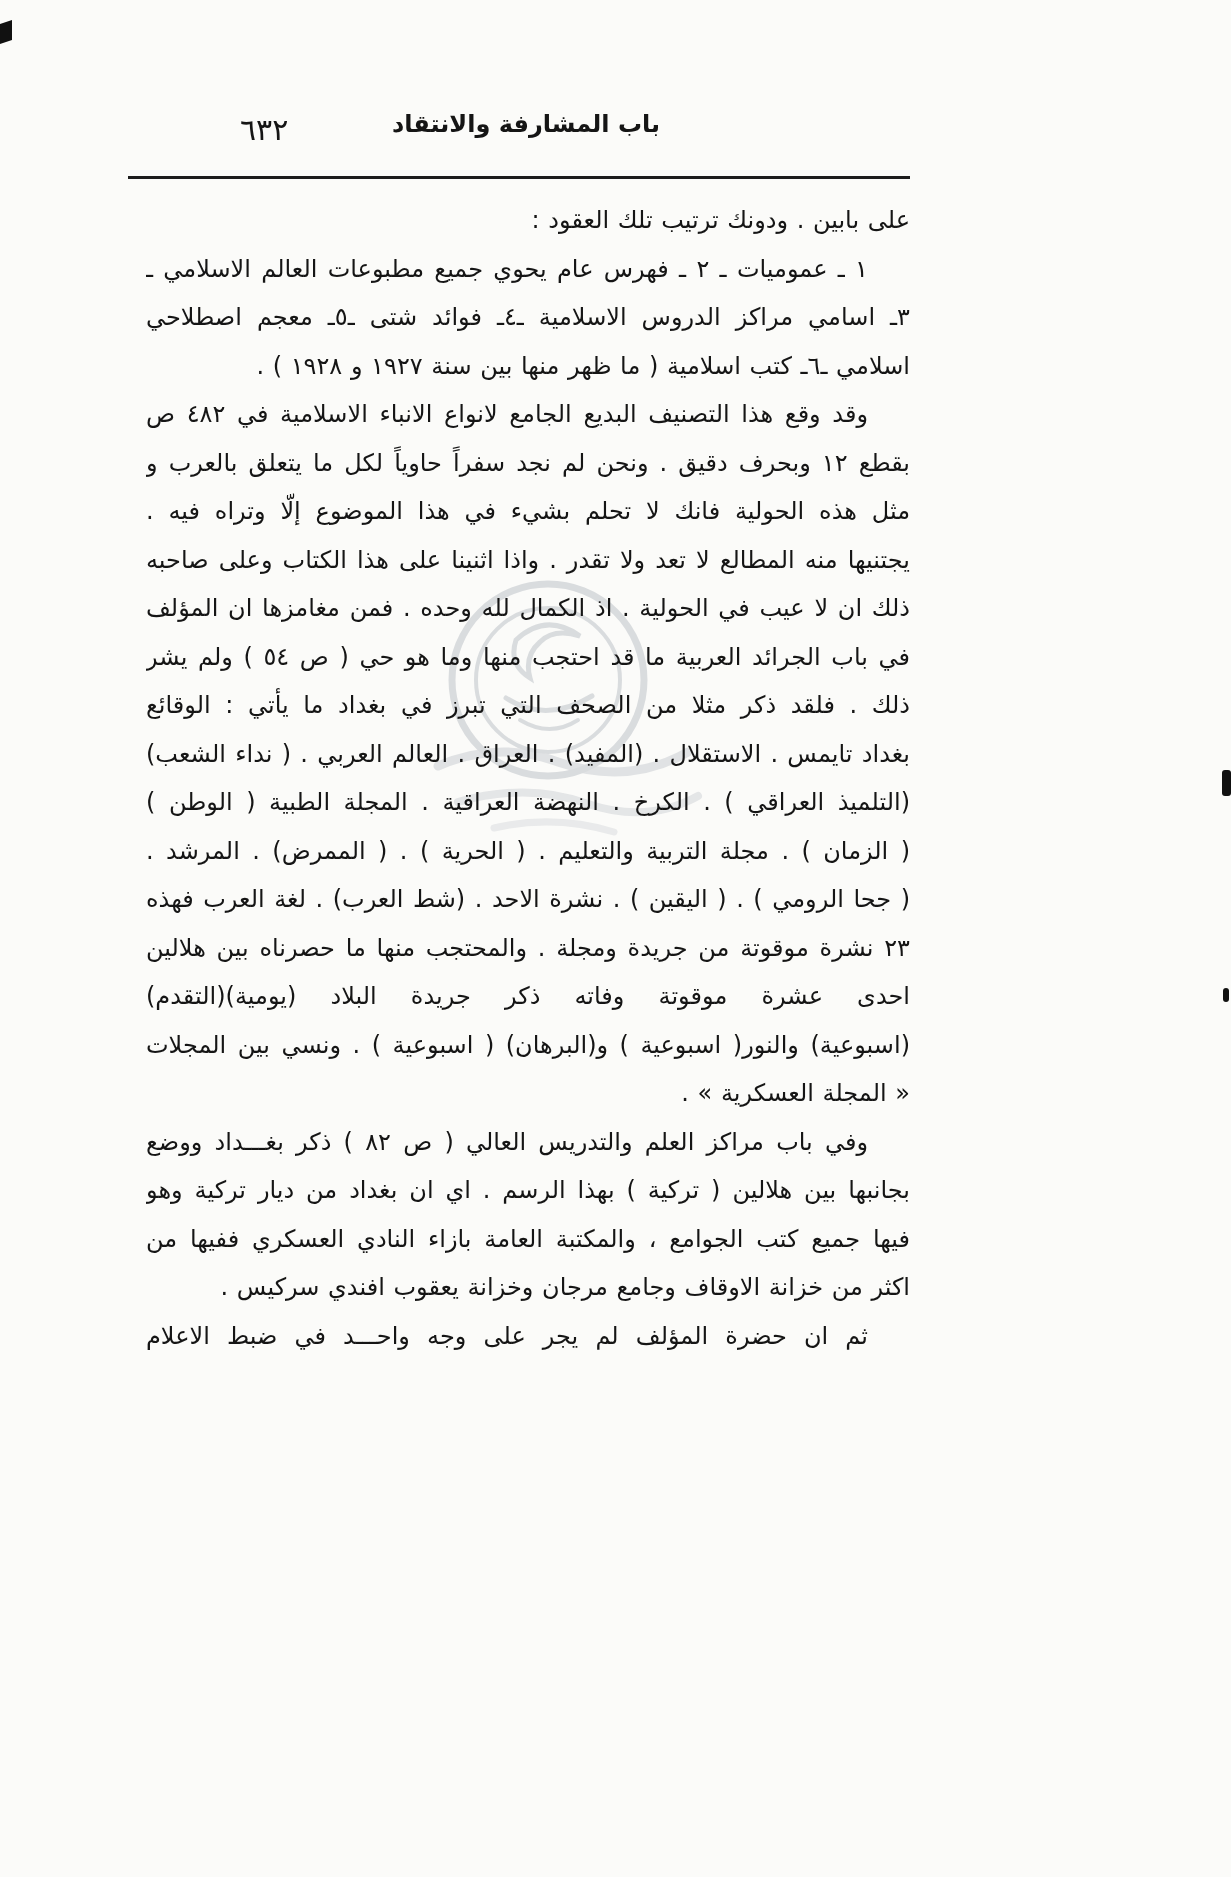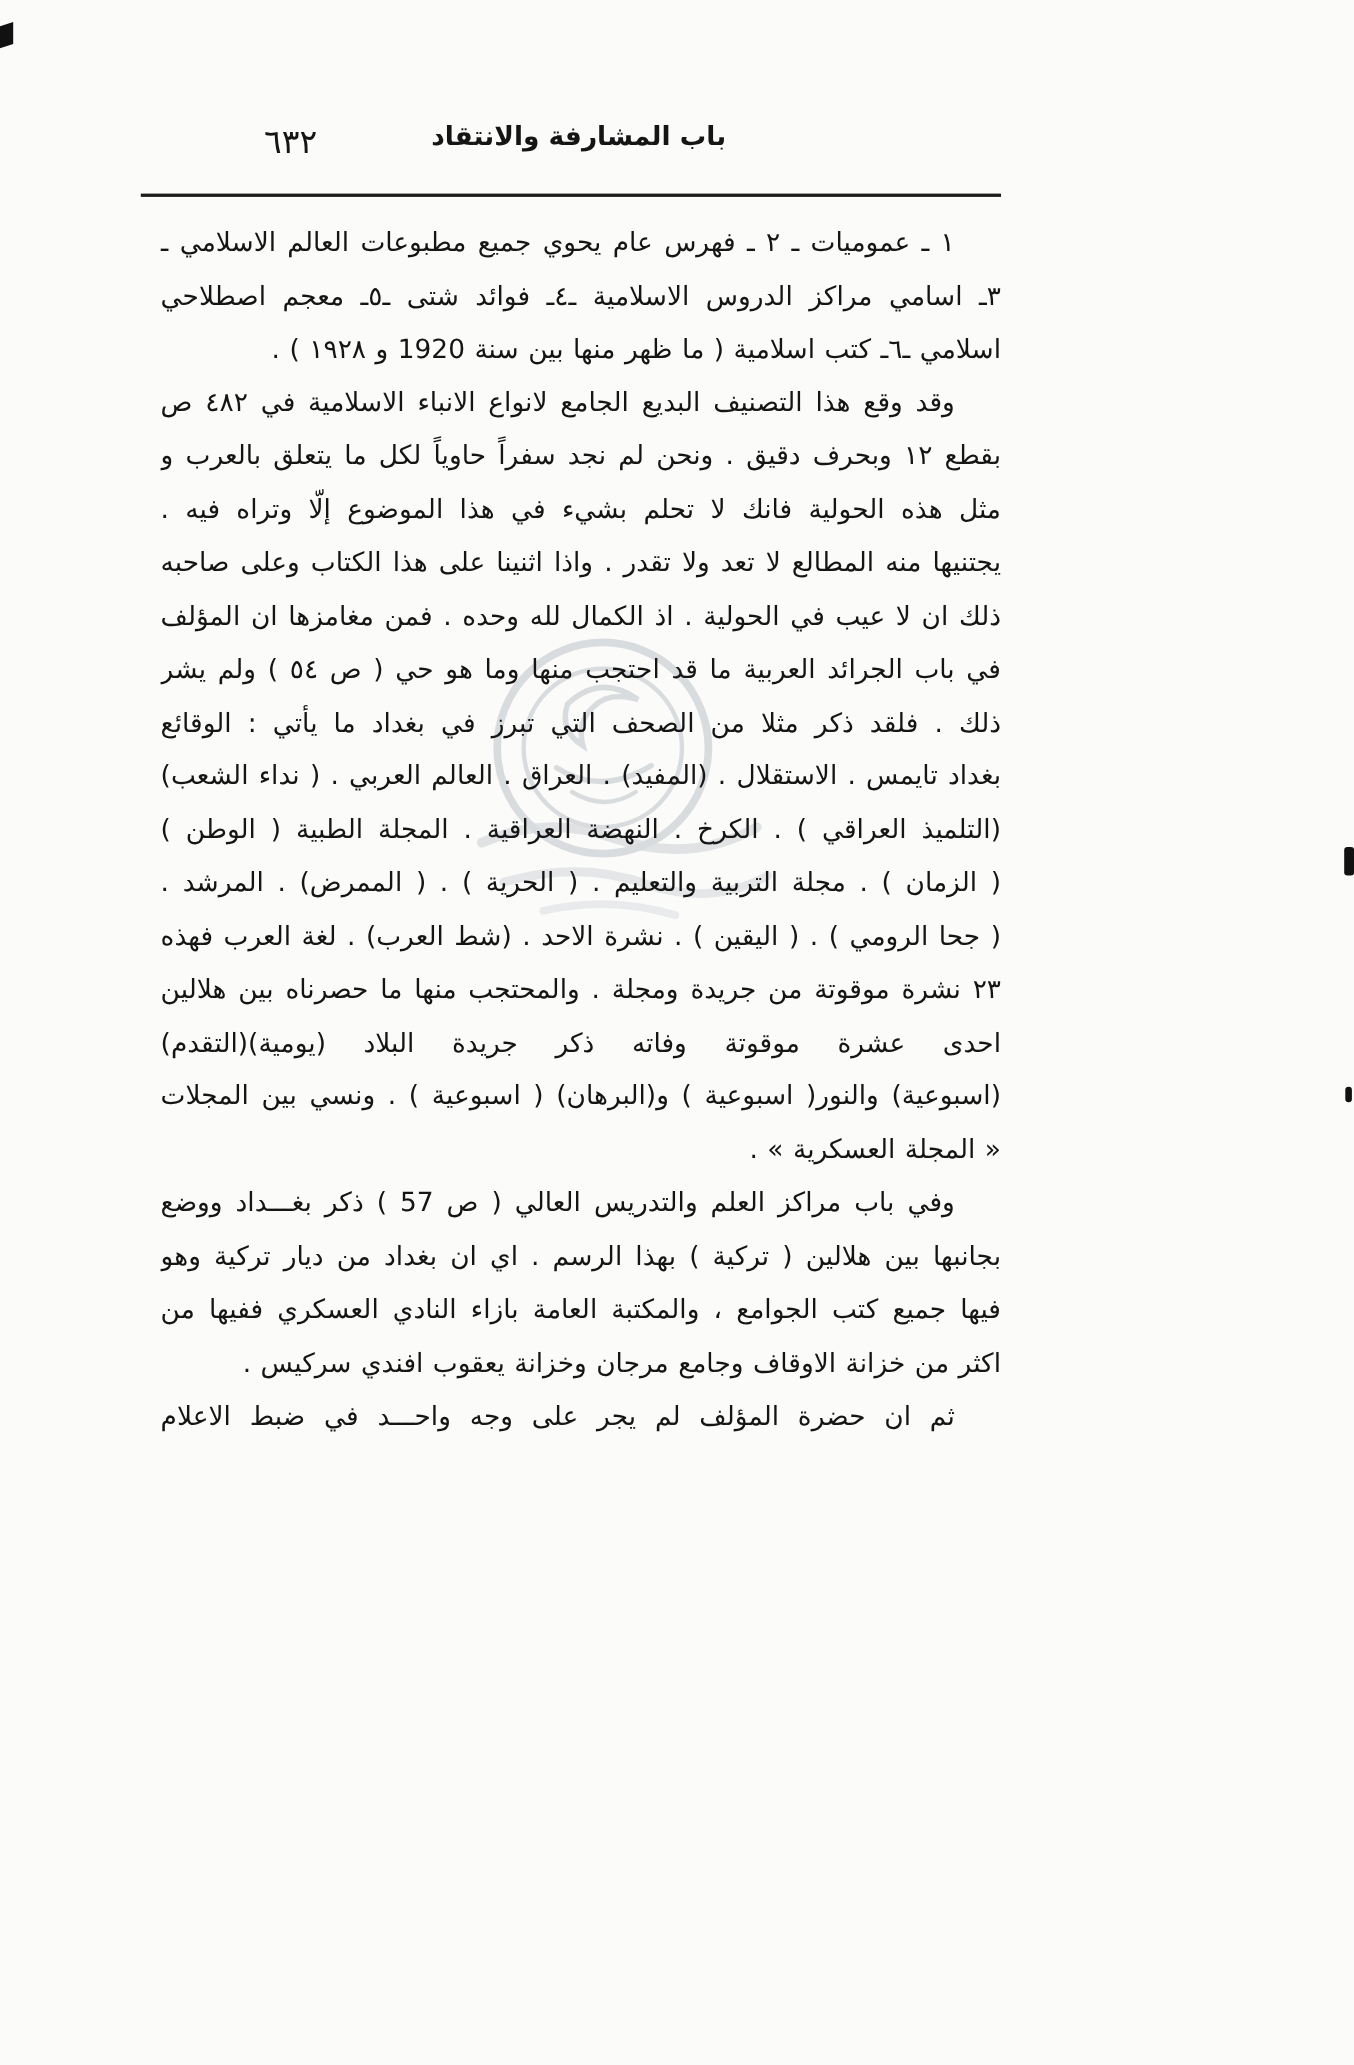--- a/index.html
+++ b/index.html
@@ -93,39 +93,40 @@
         <path d="M108 128 q40 26 86 -2" stroke-width="5"></path>
         <path d="M122 150 q30 18 58 0" stroke-width="4"></path>
         <path d="M40 196 q60 -26 120 -4 q70 24 130 -10" stroke-width="9" opacity=".8"></path>
         <path d="M60 232 q70 -20 130 2 q60 20 110 -8" stroke-width="8" opacity=".7"></path>
         <path d="M96 258 q60 -14 120 4" stroke-width="7" opacity=".55"></path>
       </g>
     </svg>
   </div>
 
   <div id="text-block" class="text-block">
+      <div class="line">على بابين . ودونك ترتيب تلك العقود :</div>
       <div class="line full indent">١ ـ عموميات ـ ٢ ـ فهرس عام يحوي جميع مطبوعات العالم الاسلامي ـ</div>
       <div class="line full">٣ـ اسامي مراكز الدروس الاسلامية ـ٤ـ فوائد شتى ـ٥ـ معجم اصطلاحي</div>
-      <div class="line">اسلامي ـ٦ـ كتب اسلامية ( ما ظهر منها بين سنة 1920 و ١٩٢٨ ) .</div>
+      <div class="line">اسلامي ـ٦ـ كتب اسلامية ( ما ظهر منها بين سنة ١٩٢٧ و ١٩٢٨ ) .</div>
       <div class="line full indent">وقد وقع هذا التصنيف البديع الجامع لانواع الانباء الاسلامية في ٤٨٢ ص</div>
       <div class="line full">بقطع ١٢ وبحرف دقيق . ونحن لم نجد سفراً حاوياً لكل ما يتعلق بالعرب و الاسلام</div>
       <div class="line full">مثل هذه الحولية فانك لا تحلم بشيء في هذا الموضوع إلّا وتراه فيه . والمنافع التي</div>
       <div class="line full">يجتنيها منه المطالع لا تعد ولا تقدر . واذا اثنينا على هذا الكتاب وعلى صاحبه فليس معنى</div>
       <div class="line full">ذلك ان لا عيب في الحولية . اذ الكمال لله وحده . فمن مغامزها ان المؤلف جمع</div>
       <div class="line full">في باب الجرائد العربية ما قد احتجب منها وما هو حي ( ص ٥٤ ) ولم يشر الى</div>
       <div class="line full">ذلك . فلقد ذكر مثلا من الصحف التي تبرز في بغداد ما يأتي : الوقائع العراقية</div>
       <div class="line full">بغداد تايمس . الاستقلال . (المفيد) . العراق . العالم العربي . ( نداء الشعب)</div>
       <div class="line full">(التلميذ العراقي ) . الكرخ . النهضة العراقية . المجلة الطبية ( الوطن )</div>
       <div class="line full">( الزمان ) . مجلة التربية والتعليم . ( الحرية ) . ( الممرض) . المرشد . (المنير).</div>
       <div class="line full">( جحا الرومي ) . ( اليقين ) . نشرة الاحد . (شط العرب) . لغة العرب  فهذه</div>
       <div class="line full">٢٣ نشرة موقوتة من جريدة ومجلة . والمحتجب منها ما حصرناه بين هلالين وعددها</div>
       <div class="line full">احدى عشرة موقوتة وفاته ذكر جريدة البلاد (يومية)(التقدم)(العقود)و(الرصافة)</div>
       <div class="line full">(اسبوعية) والنور( اسبوعية ) و(البرهان) ( اسبوعية ) . ونسي بين المجلات</div>
       <div class="line">« المجلة العسكرية » .</div>
-      <div class="line full indent">وفي باب مراكز العلم والتدريس العالي ( ص 57 ) ذكر بغـــداد ووضع</div>
+      <div class="line full indent">وفي باب مراكز العلم والتدريس العالي ( ص ٨٢ ) ذكر بغـــداد ووضع</div>
       <div class="line full">بجانبها بين هلالين ( تركية ) بهذا الرسم . اي ان بغداد من ديار تركية وهو</div>
       <div class="line full">فيها جميع كتب الجوامع ، والمكتبة العامة بازاء النادي العسكري ففيها من المصنفات</div>
       <div class="line">اكثر من خزانة الاوقاف وجامع مرجان وخزانة يعقوب افندي سركيس .</div>
       <div class="line full indent">ثم ان حضرة المؤلف لم يجر على وجه واحـــد في ضبط الاعلام بالحروف</div>
     </div>
 
   <div class="artifact a1"></div>
   <div class="artifact a2"></div>
   <div class="artifact a3"></div>
 

